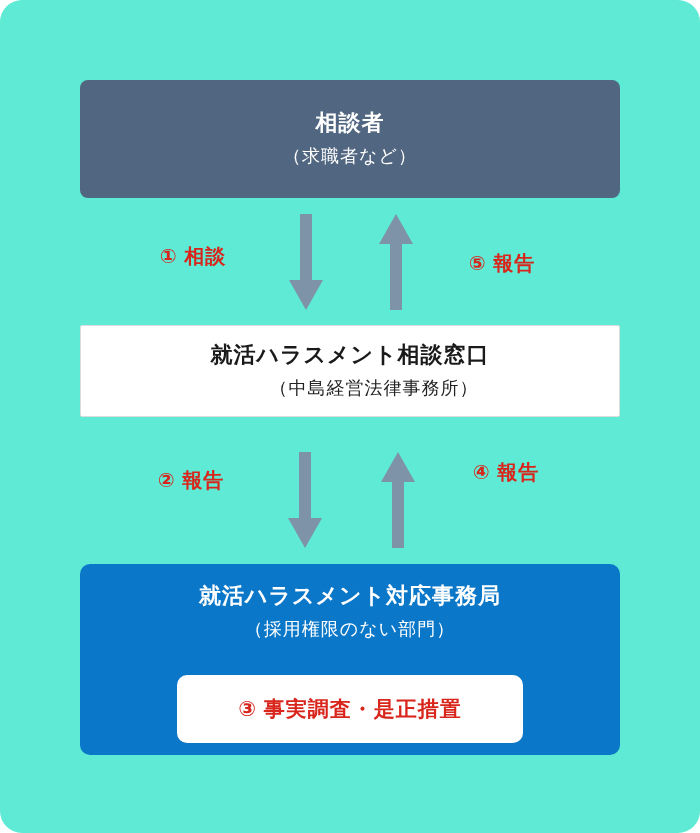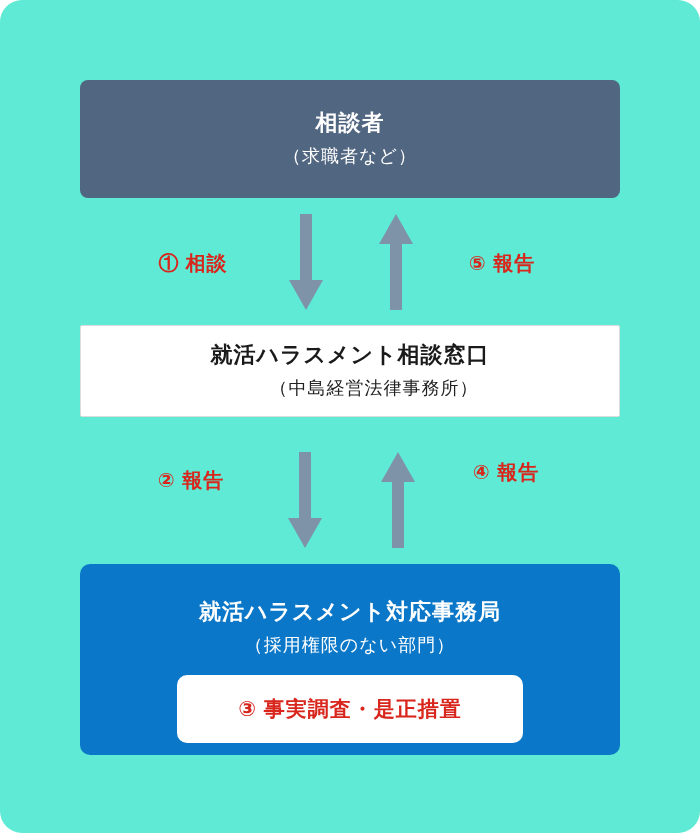--- a/index.html
+++ b/index.html
@@ -63,21 +63,21 @@
     color: #1a1a1a;
   }
   .desk-box .box-subtitle { color: #222222; margin-left: 48px; }
   .response-box {
     top: 564px;
     height: 191px;
     background: #0b77c8;
     border-radius: 10px;
     color: #ffffff;
     justify-content: flex-start;
-    padding-top: 34px;
+    padding-top: 18px;
   }
   .action-badge {
     position: absolute;
     left: 97px;   
     top: 111px;
     width: 346px;
     height: 68px;
     background: #ffffff;
     border-radius: 10px;
     display: flex;
@@ -125,21 +125,21 @@
     </div>
 
     <svg class="arrow" style="left:288px; top:214px;" viewBox="0 0 36 96">
       <rect x="12" y="0" width="12" height="68" fill="#7e93a8"></rect>
       <polygon points="1,66 35,66 18,96" fill="#7e93a8"></polygon>
     </svg>
     <svg class="arrow" style="left:378px; top:214px;" viewBox="0 0 36 96">
       <rect x="12" y="28" width="12" height="68" fill="#7e93a8"></rect>
       <polygon points="1,30 35,30 18,0" fill="#7e93a8"></polygon>
     </svg>
-    <div class="red-label" style="left:193px; top:263px;font-family:Liberation Serif, serif;">① 相談</div>
+    <div class="red-label" style="left:193px; top:256px;">① 相談</div>
     <div class="red-label" style="left:502px; top:263px;">⑤ 報告</div>
 
     <div class="box desk-box">
       <div class="box-title">就活ハラスメント相談窓口</div>
       <div class="box-subtitle">（中島経営法律事務所）</div>
     </div>
 
     <svg class="arrow" style="left:287px; top:452px;" viewBox="0 0 36 96">
       <rect x="12" y="0" width="12" height="68" fill="#7e93a8"></rect>
       <polygon points="1,66 35,66 18,96" fill="#7e93a8"></polygon>

